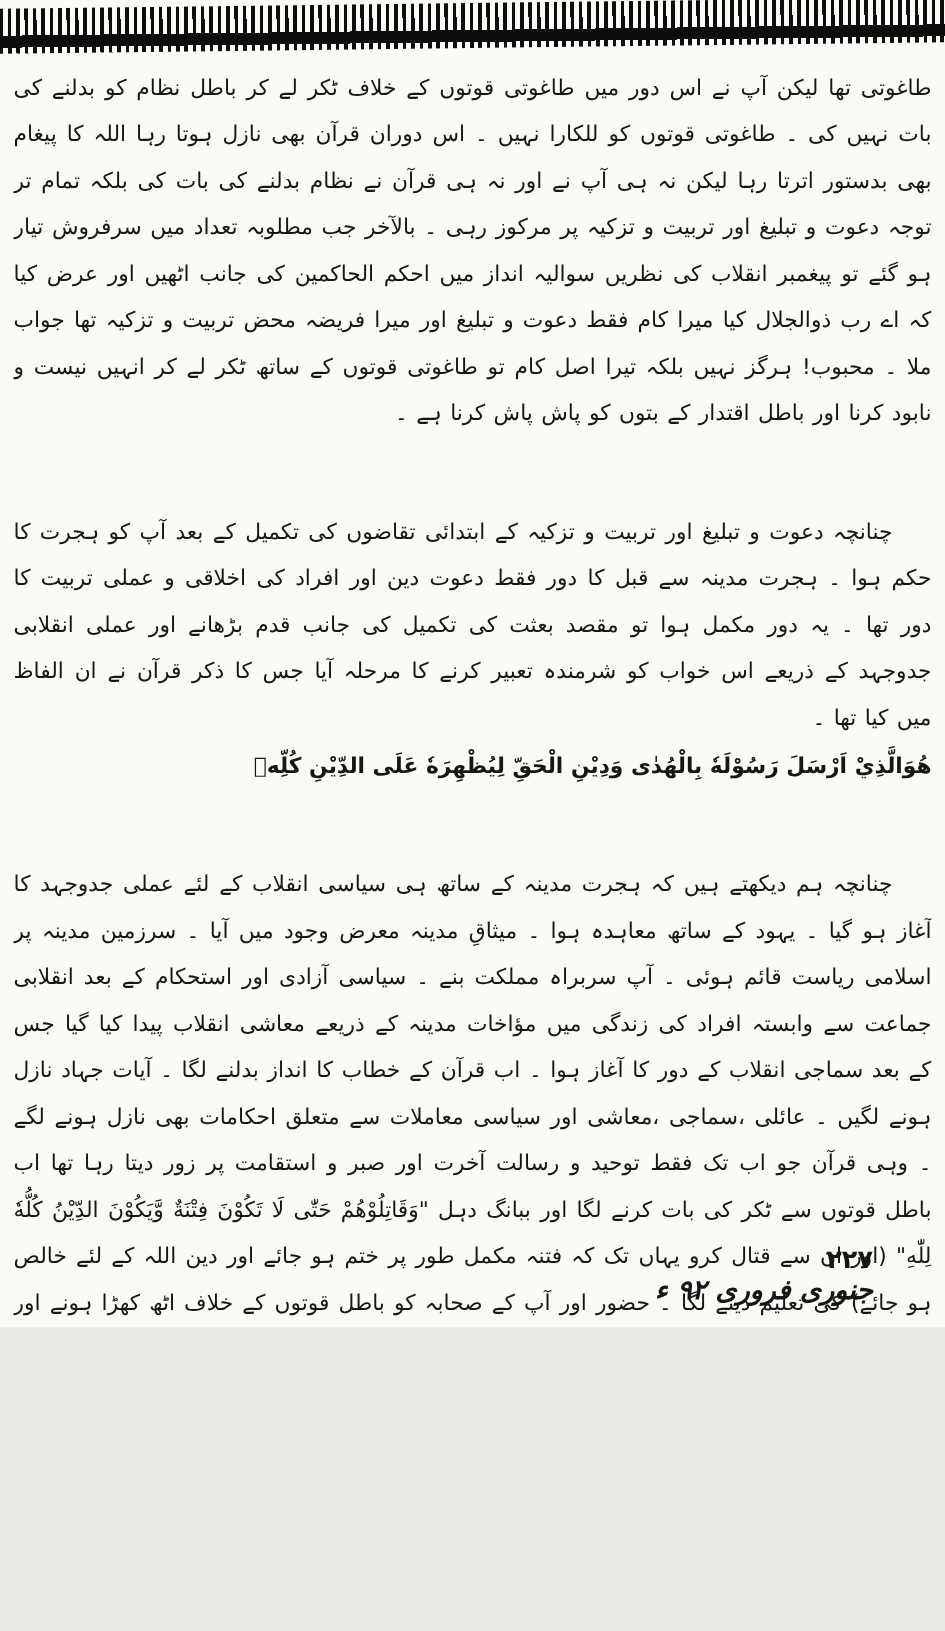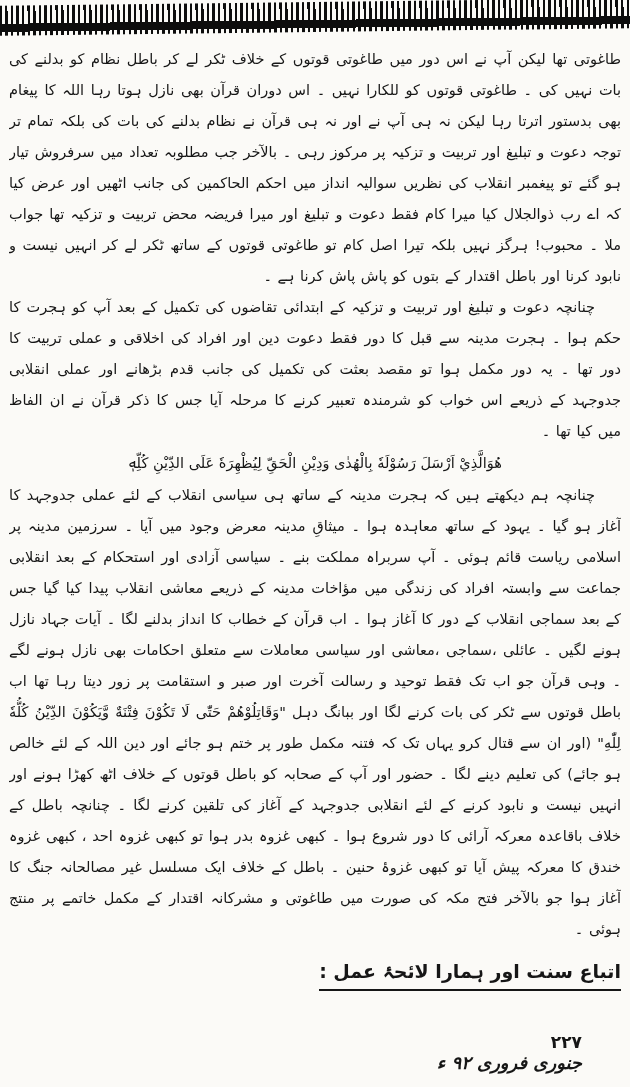--- a/index.html
+++ b/index.html
@@ -7,21 +7,21 @@
     --ink:#161616;
   }
   html,body{margin:0;padding:0;}
   body{
     width:630px;height:1087px;
     background:#e9e7e2;
     font-family:"DejaVu Sans",sans-serif;
   }
   .page{
     position:relative;
-    width:630px;height:1087px;
+    width:630px;height:885px;
     background:var(--paper);
     overflow:hidden;
     box-sizing:border-box;
   }
   
   .ornament{
     position:absolute;
     top:2px;left:-6px;right:-6px;height:30px;
     background-image:
       linear-gradient(180deg, rgba(0,0,0,0) 0 18px, #0d0d0d 18px 26px, rgba(0,0,0,0) 26px),
@@ -37,27 +37,27 @@
     direction:rtl;
     color:var(--ink);
   }
   p.urdu{
     margin:0;
     font-size:14.5px;
     line-height:31px;
     text-align:justify;
     word-spacing:1px;
   }
-  p.indent{ text-indent:26px; }
+  p.indent{ text-indent:26px;margin-top:48px; }
   .verse{
     margin:1px 0;
     font-size:14.5px;
     line-height:31px;
-    font-weight:normal;
-    text-align:center;
+    font-weight:bold;
+    text-align:right;
   }
   .heading-row{
     margin:13px 0 9px;
     text-align:right;
   }
   .heading{
     display:inline-block;
     margin:0;
     font-size:19px;
     font-weight:bold;

